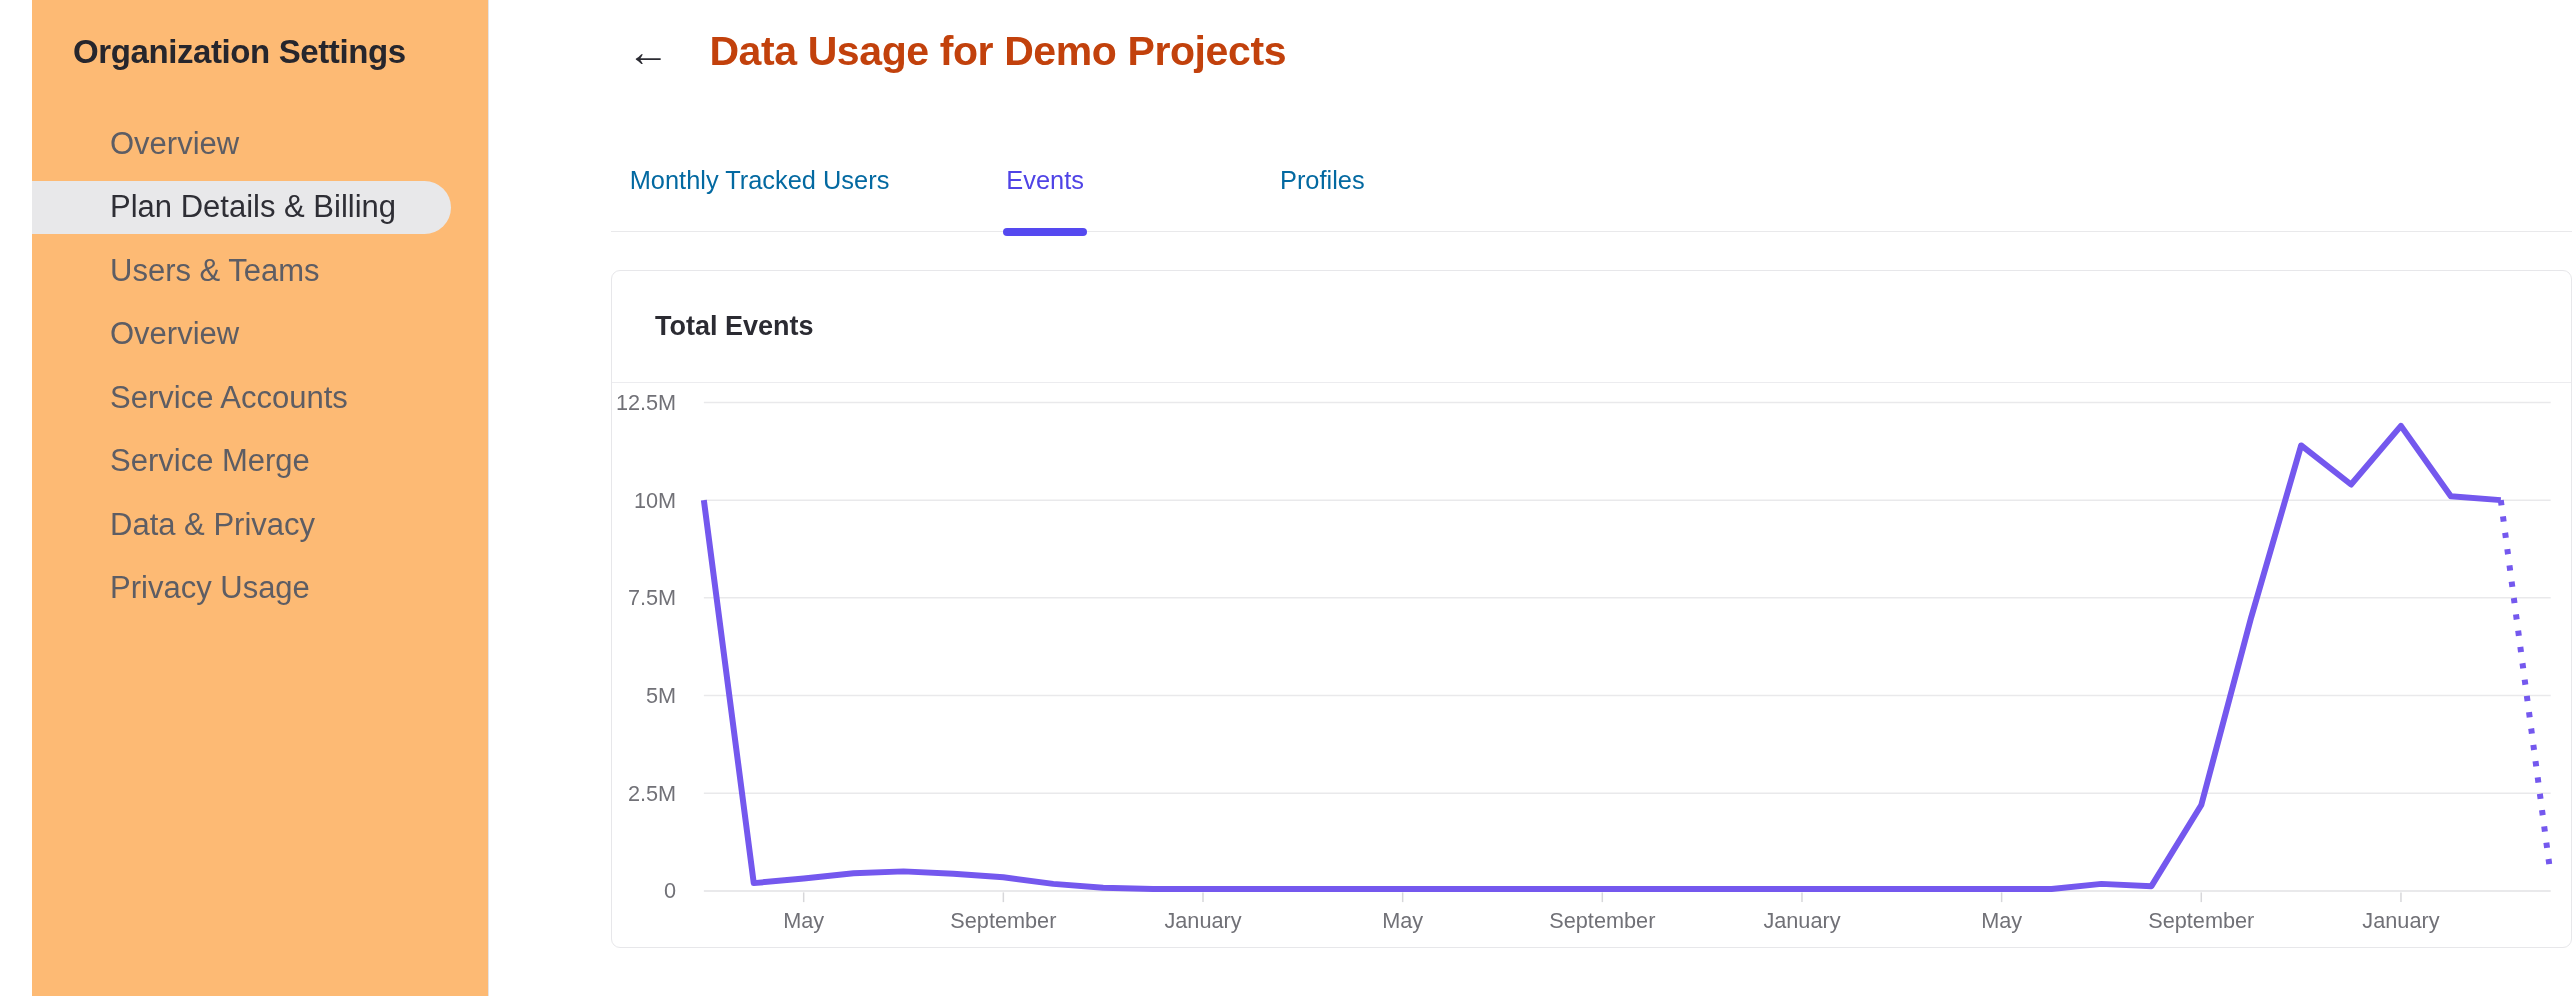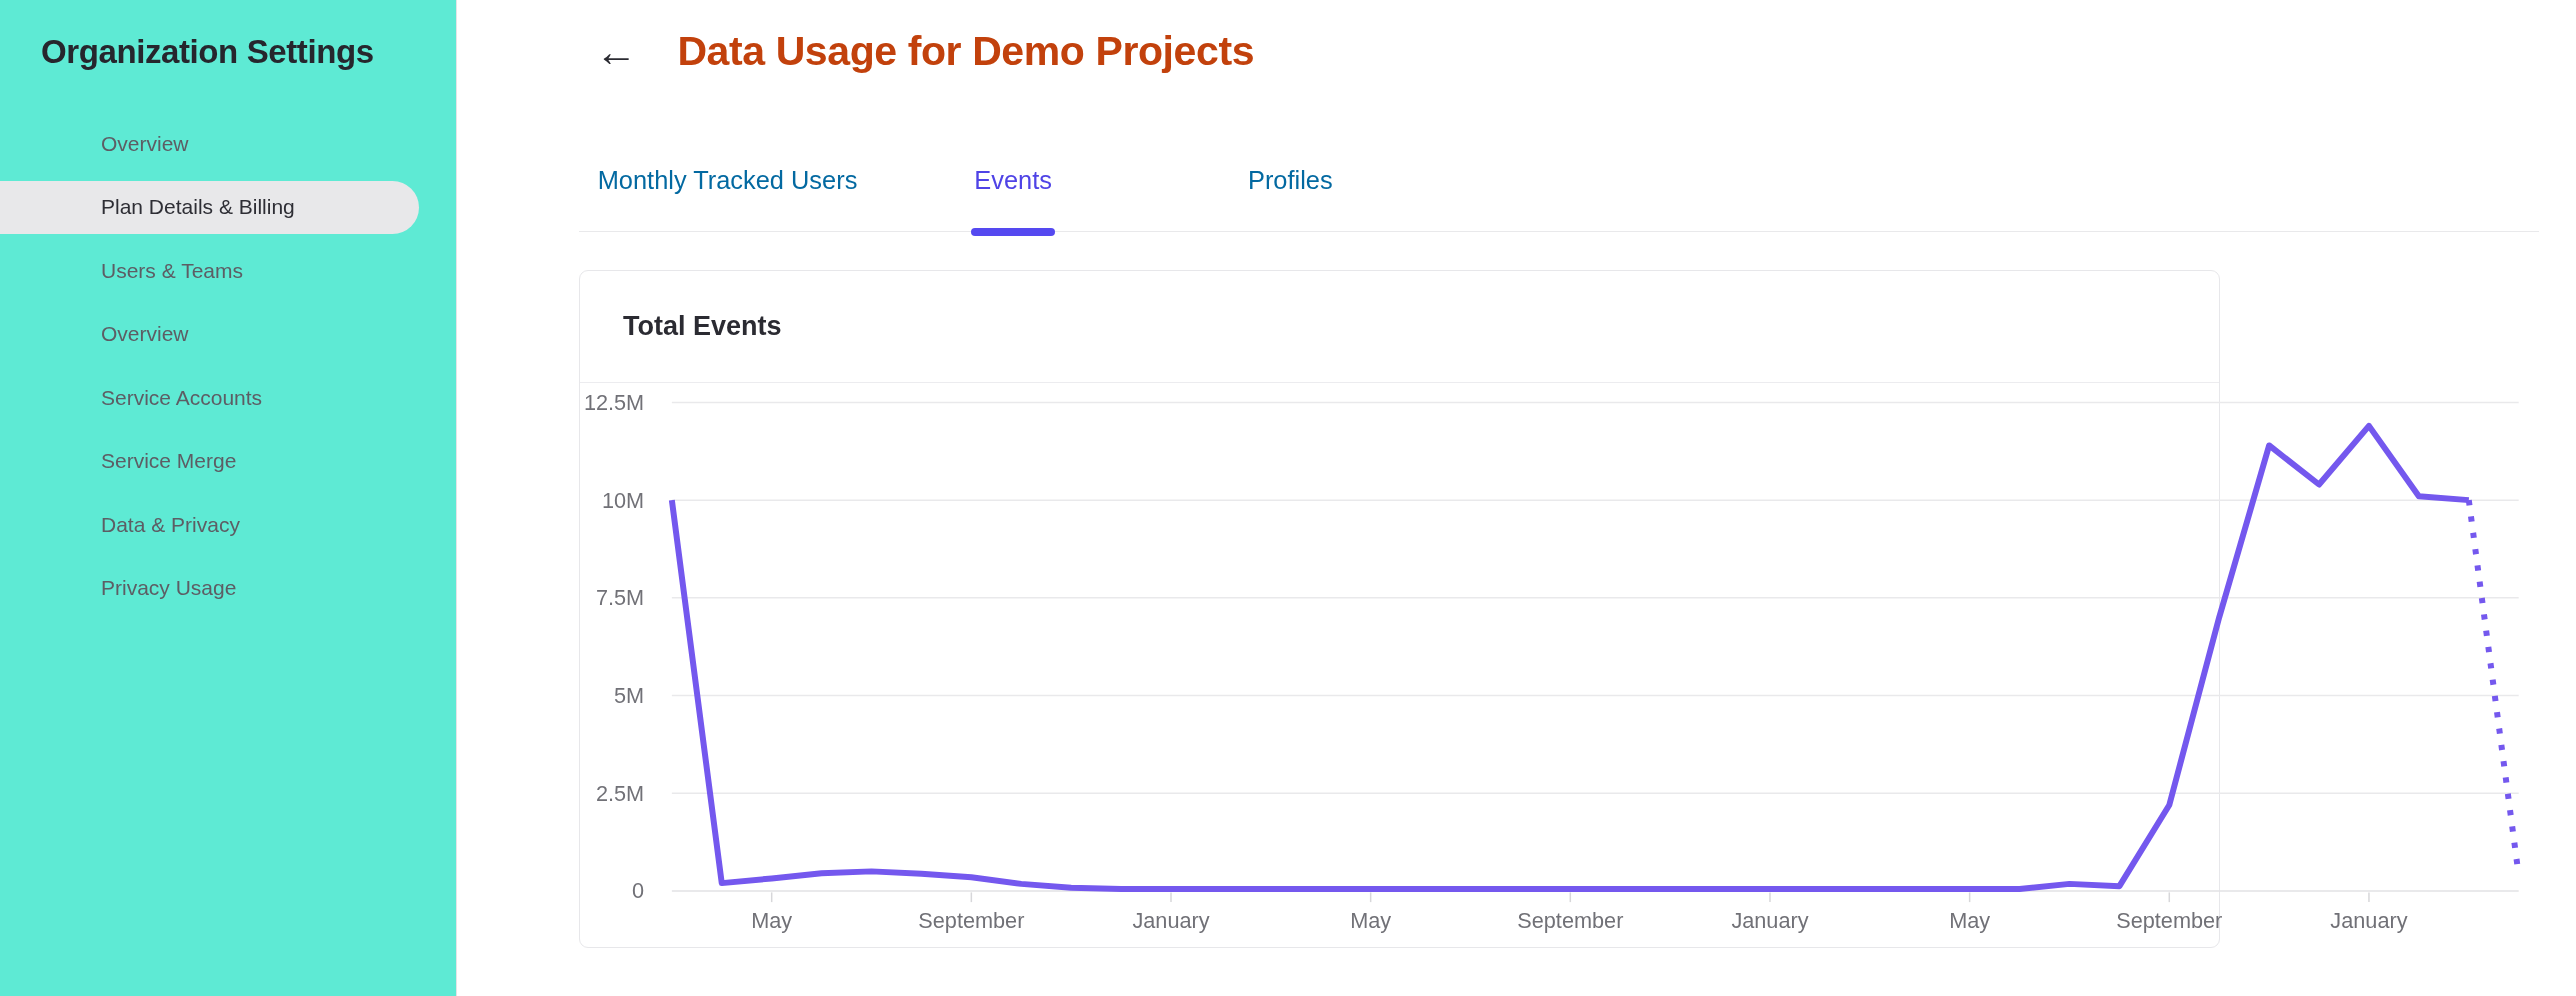--- a/index.html
+++ b/index.html
@@ -8,34 +8,35 @@
     width:2576px; height:997px;
     background:#ffffff;
     font-family:"Liberation Sans", sans-serif;
     display:flex;
     overflow:hidden;
   }
 
   
   .sidebar {
     width:457px; min-width:457px; height:100%;
-    background:#5eead4;
+    background:#fdba74;
     border-right:1.5px solid #e4e4e6;
+    margin-left:32px;
   }
   .sidebar-title {
     margin:33px 0 0 41px;
     font-size:33px; font-weight:bold; color:#26262d;
     letter-spacing:-0.4px;
   }
   .side-nav { margin-top:46px; }
   .side-item {
     height:53px; margin:0 37px 10.5px 0;
     display:flex; align-items:center;
-    padding-left:101px;
-    font-size:21px; color:#5d5d64;
+    padding-left:78px;
+    font-size:31px; color:#5d5d64;
     border-radius:0 31px 31px 0;
     cursor:pointer; white-space:nowrap;
   }
   .side-item.active {
     background:#e8e8ea; color:#2e2e35; font-weight:500;
   }
 
   
   .main { flex:1; position:relative; }
   .page-header { display:flex; align-items:center; margin:28.4px 0 0 138px; }
@@ -63,21 +64,21 @@
   .tab-events { margin-right:196px; }
   .tab.active { color:#4f43e6; font-weight:500; }
   .tab.active::after {
     content:""; position:absolute; left:-3px; right:-3px; bottom:-4.5px;
     height:7.5px; border-radius:4.5px; background:#5549f0;
   }
 
   
   .card {
     margin:38px 37px 0 122px;
-    width:1641px;
+    width:1961px;
     border:1.5px solid #e7e7ea;
     border-radius:9px;
     background:#fff;
   }
   .card-header {
     height:112px;
     border-bottom:1.5px solid #ececef;
     display:flex; align-items:center;
     padding-left:43px;
   }

